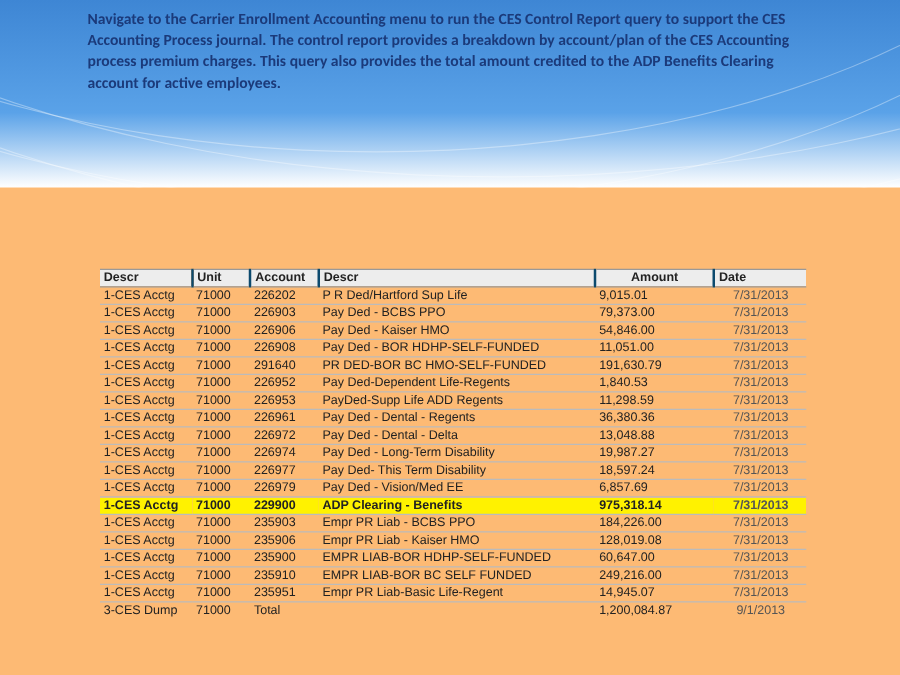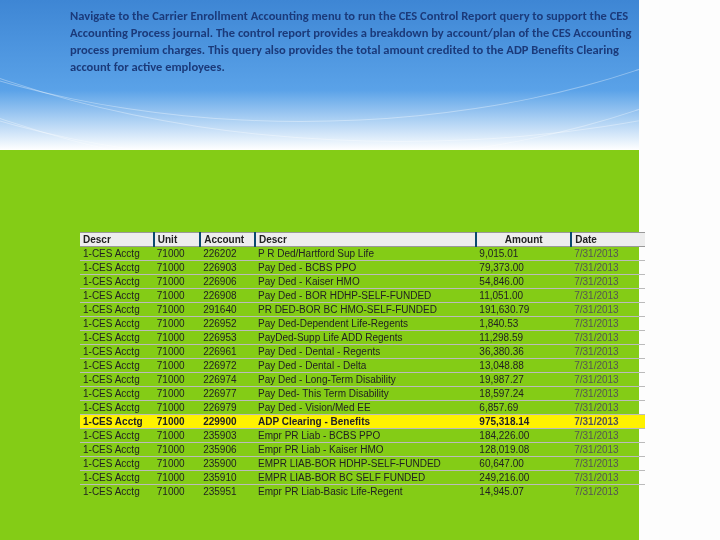--- a/index.html
+++ b/index.html
@@ -6,23 +6,23 @@
     margin: 0;
     padding: 0;
     width: 720px;
     height: 540px;
     font-family: Calibri, Arial, sans-serif;
     background: #fdfdfd;
     overflow: hidden;
   }
   .slide {
     position: relative;
-    width: 639px;
+    width: 720px;
     height: 540px;
-    background: #84cc16;
+    background: #fdba74;
     text-decoration: underline;
   }
   .header-band {
     position: absolute;
     top: 0; left: 0; right: 0;
     height: 150px;
     background: linear-gradient(180deg, #3e86d4 0%, #5aa2e8 60%, #ffffff 100%);
     overflow: hidden;
   }
   .header-band::before,
@@ -59,21 +59,20 @@
     line-height: 1.35;
   }
   .table-wrap {
     position: absolute;
     top: 215px;
     left: 80px;
     width: 565px;
     font-family: Arial, sans-serif;
     font-size: 10px;
     color: #222;
-    margin-top: 17px;
   }
   table {
     border-collapse: collapse;
     width: 100%;
     table-layout: fixed;
   }
   th, td {
     padding: 1px 3px;
     border-bottom: 1px solid #bbb;
     white-space: nowrap;
@@ -87,21 +86,21 @@
     border-bottom: 1px solid #999;
     font-size: 10px;
   }
   col.c-descr1 { width: 70px; }
   col.c-unit   { width: 44px; }
   col.c-acct   { width: 52px; }
   col.c-descr2 { width: 210px; }
   col.c-amt    { width: 90px; }
   col.c-date   { width: 70px; }
   td.amt { text-align: left; padding-right: 6px; }
-  td.date { text-align: left; padding-right: 2px; color: #555; }
+  td.date { text-align: center; padding-right: 2px; color: #555; }
   tr.hl td { background: #fff200; font-weight: 700; }
   tbody tr:last-child td { border-bottom: none; }
   .th-sep { border-left: 2px solid #0c4a6e; }
 </style>
 </head>
 <body>
 
 <div class="slide">
 
   <div class="header-band">
@@ -270,17 +269,25 @@
             <td class="date">7/31/2013</td>
           </tr>
           <tr>
             <td>1-CES Acctg</td>
             <td>71000</td>
             <td>235951</td>
             <td>Empr PR Liab-Basic Life-Regent</td>
             <td class="amt">14,945.07</td>
             <td class="date">7/31/2013</td>
           </tr>
+          <tr>
+            <td>3-CES Dump</td>
+            <td>71000</td>
+            <td>Total</td>
+            <td></td>
+            <td class="amt">1,200,084.87</td>
+            <td class="date">9/1/2013</td>
+          </tr>
         </tbody>
     </table>
   </div>
 
 </div>
 
 </body></html>

